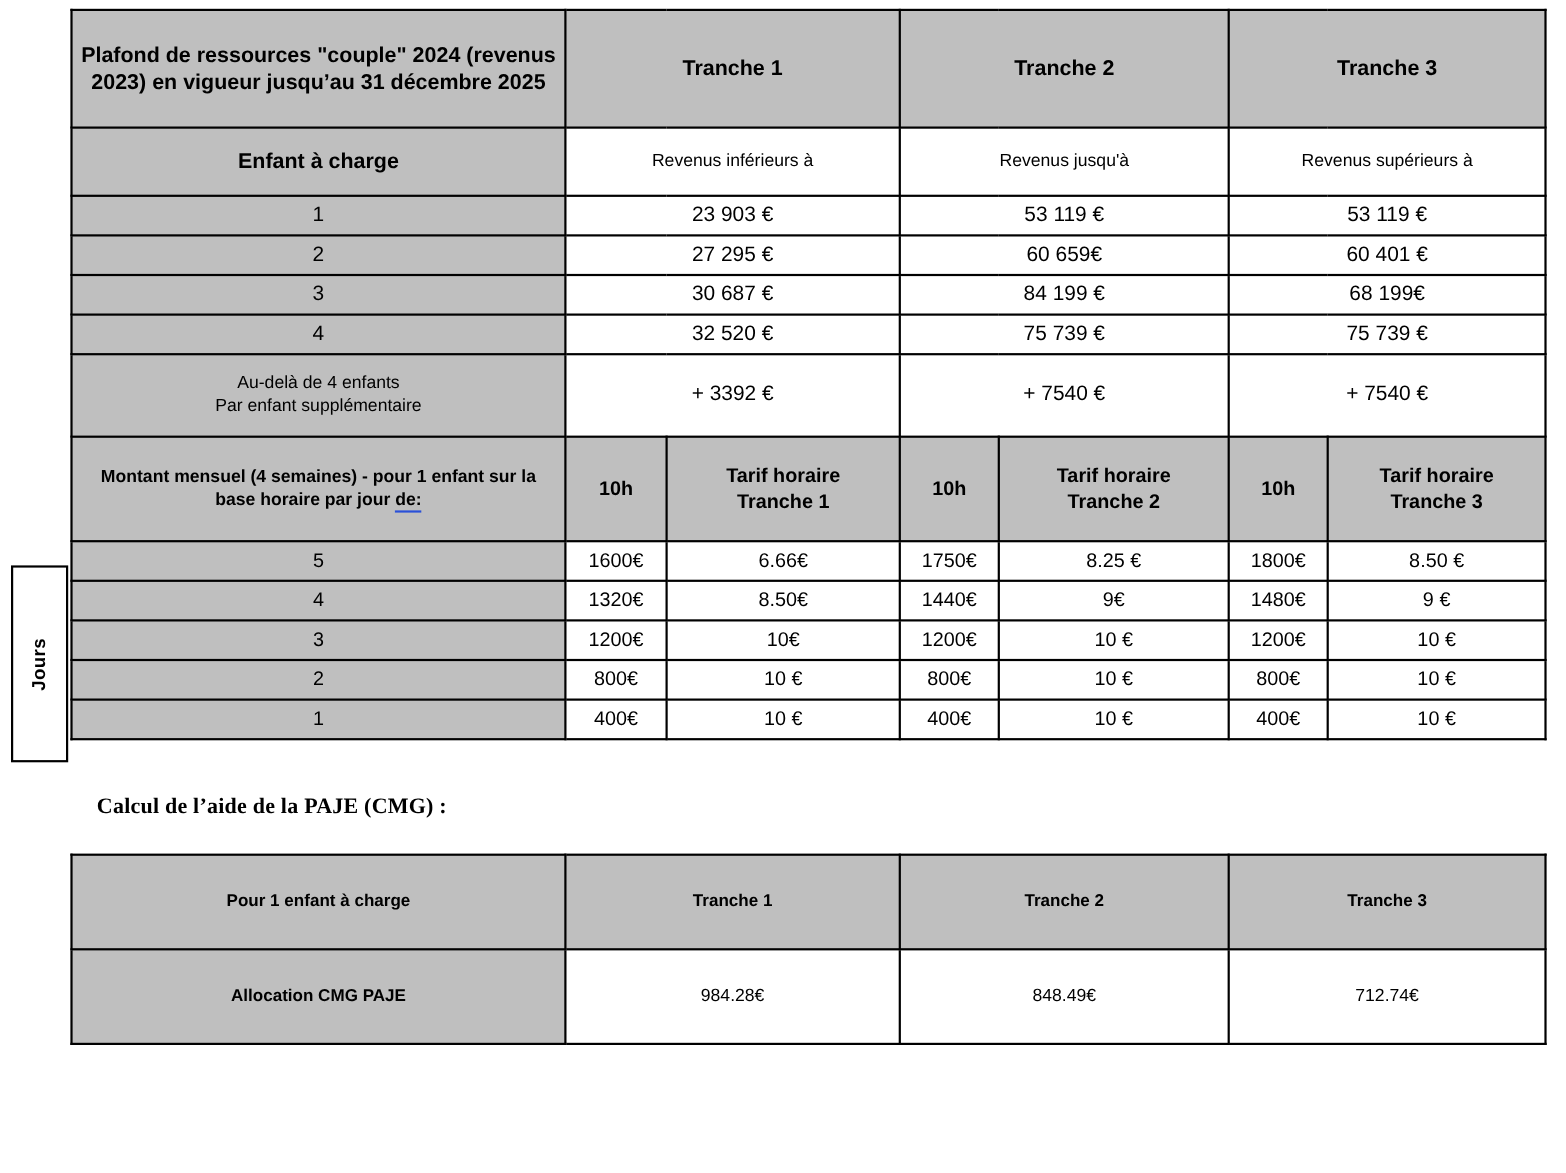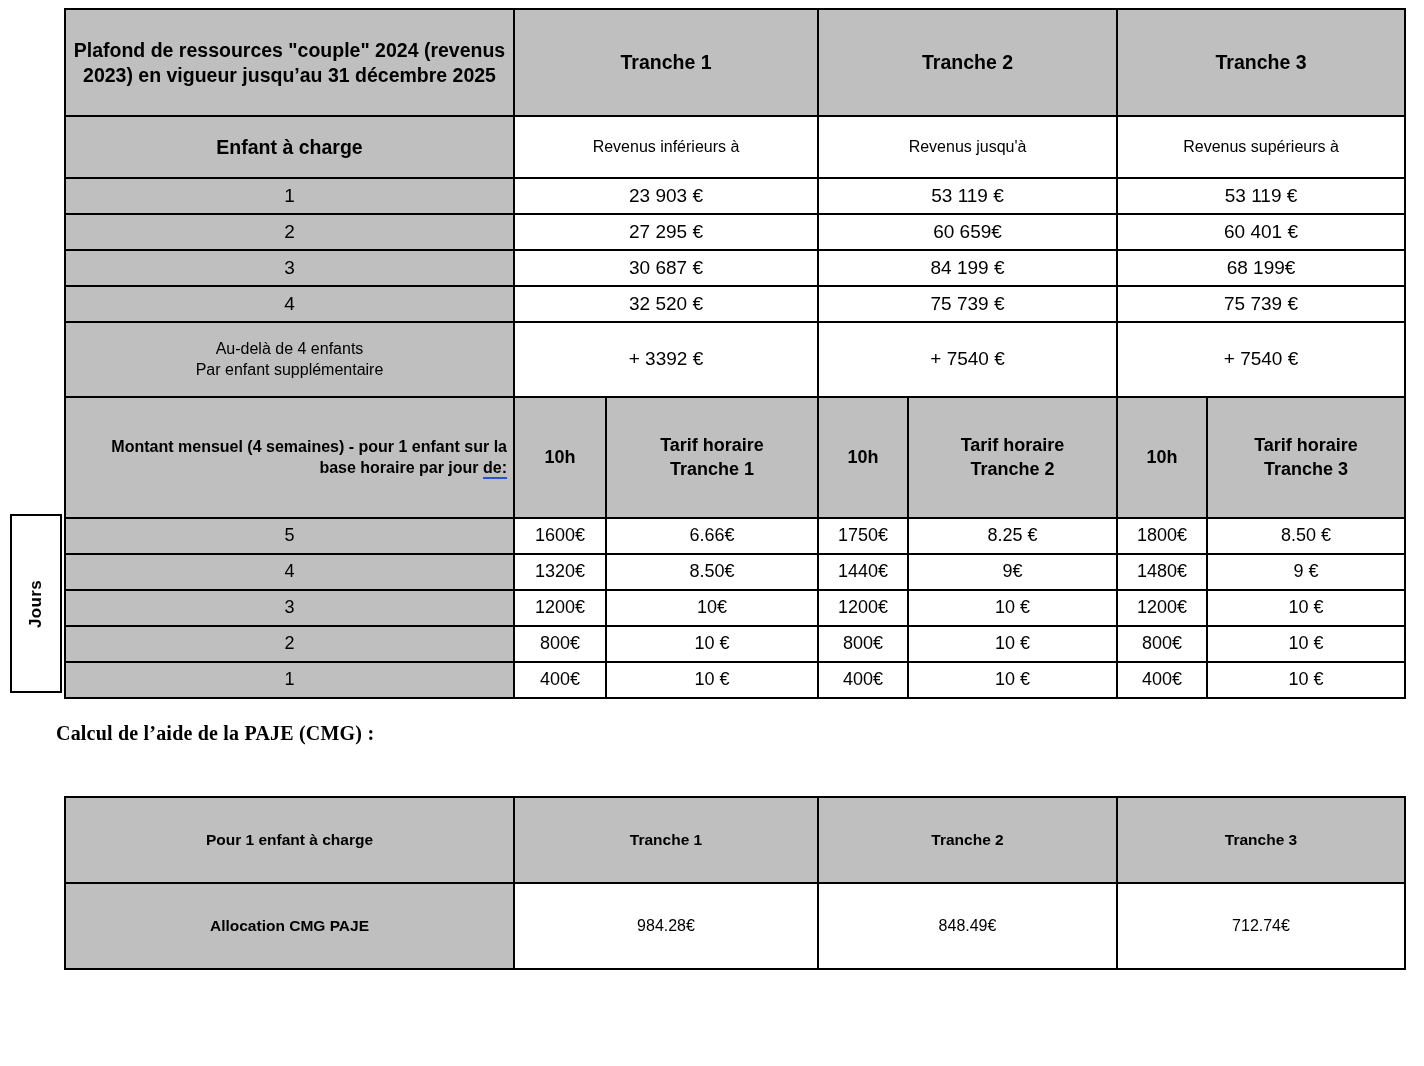--- a/index.html
+++ b/index.html
@@ -45,21 +45,21 @@
     table-layout: fixed;
     box-sizing: border-box;
   }
   #top-table {
     left: 64px;
     top: 8px;
     width: 1340px;
   }
   #bottom-table {
     left: 64px;
-    top: 796px;
+    top: 776px;
     width: 1340px;
   }
   .tbl td {
     border: 2px solid #000000;
     padding: 2px 6px;
     text-align: center;
     vertical-align: middle;
     background: #ffffff;
     box-sizing: border-box;
     line-height: 1.28;
@@ -77,21 +77,21 @@
 
   
   .grammar {
     border-bottom: 2px double #2a50d8;
     padding-bottom: 1px;
   }
 
   
   #mid-caption {
     position: absolute;
-    left: 56px;
+    left: 88px;
     top: 722px;
     font-family: "Liberation Serif", serif;
     font-weight: bold;
     font-size: 20px;
     letter-spacing: 0.2px;
   }
 
   
   #bottom-table td { font-size: 15.5px; font-weight: bold; }
   #bottom-table td.val { font-weight: normal; font-size: 16px; margin-left: 41px; }
@@ -158,21 +158,21 @@
       <td class="gray fs-sub" style="height:75px;">
         <div>Au-delà de 4 enfants</div>
         <div>Par enfant supplémentaire</div>
       </td>
       <td class="fs-num bot" colspan="2">+ 3392 €</td>
       <td class="fs-num bot" colspan="2">+ 7540 €</td>
       <td class="fs-num bot" colspan="2">+ 7540 €</td>
     </tr>
 
     <tr>
-      <td class="gray b fs-sub lft" style="height:121px; vertical-align:middle;text-align:right;"><span>Montant mensuel (4 semaines) - pour 1 enfant sur la base horaire par jour </span><span class="grammar">de:</span></td>
+      <td class="gray b fs-sub lft" style="height:95px; vertical-align:middle;"><span>Montant mensuel (4 semaines) - pour 1 enfant sur la base horaire par jour </span><span class="grammar">de:</span></td>
       <td class="gray b fs-small">10h</td>
       <td class="gray b fs-small">
         <div>Tarif horaire</div>
         <div>Tranche 1</div>
       </td>
       <td class="gray b fs-small">10h</td>
       <td class="gray b fs-small">
         <div>Tarif horaire</div>
         <div>Tranche 2</div>
       </td>

